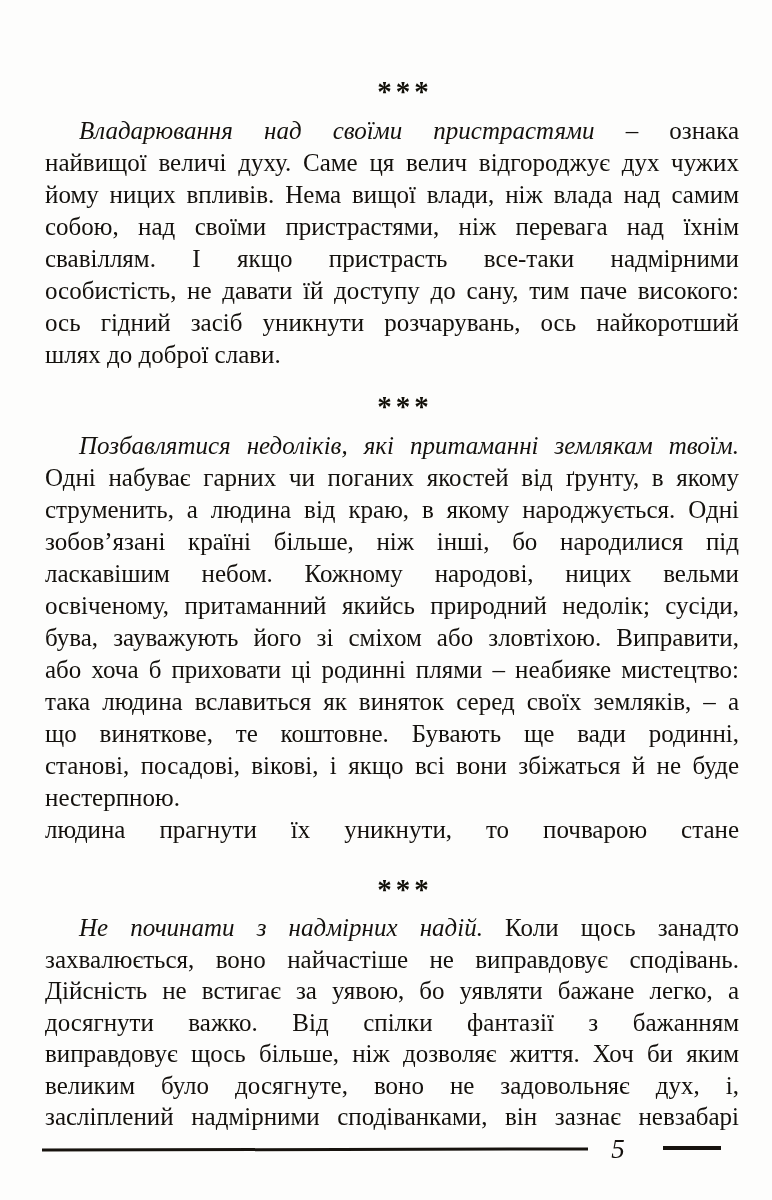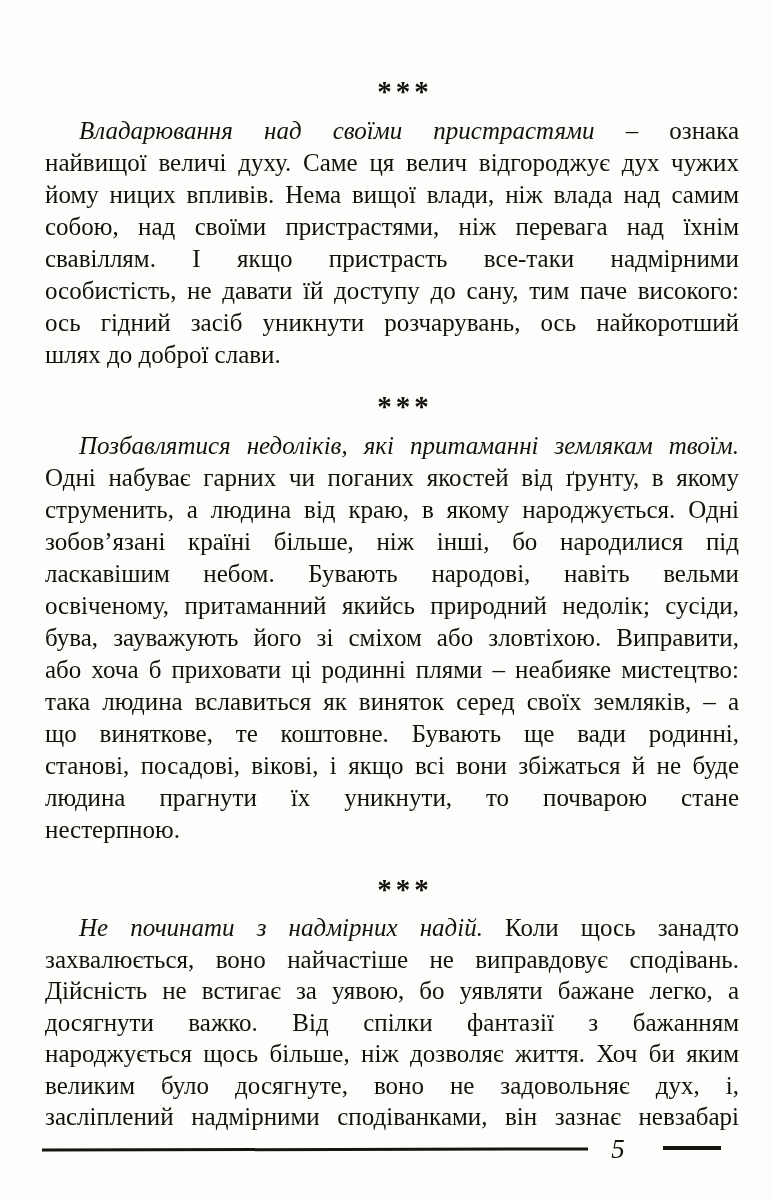--- a/index.html
+++ b/index.html
@@ -90,39 +90,39 @@
     <div class="line ragged">шлях до доброї слави.</div>
   </section>
 
   <div class="block separator sep2">***</div>
 
   <section class="block s2">
     <div class="line first"><span class="lead">Позбавлятися недоліків, які притаманні землякам твоїм.</span><span></span></div>
     <div class="line">Одні набуває гарних чи поганих якостей від ґрунту, в якому</div>
     <div class="line">струменить, а людина від краю, в якому народжується. Одні</div>
     <div class="line">зобов’язані країні більше, ніж інші, бо народилися під</div>
-    <div class="line">ласкавішим небом. Бувають народові, навіть вельми</div>
+    <div class="line">ласкавішим небом. Кожному народові, ницих вельми</div>
     <div class="line">освіченому, притаманний якийсь природний недолік; сусіди,</div>
     <div class="line">бува, зауважують його зі сміхом або зловтіхою. Виправити,</div>
     <div class="line">або хоча б приховати ці родинні плями – неабияке мистецтво:</div>
     <div class="line">така людина вславиться як виняток серед своїх земляків, – а</div>
     <div class="line">що виняткове, те коштовне. Бувають ще вади родинні,</div>
     <div class="line">станові, посадові, вікові, і якщо всі вони збіжаться й не буде</div>
+    <div class="line ragged">нестерпною.</div>
     <div class="line">людина прагнути їх уникнути, то почварою стане</div>
-    <div class="line ragged">нестерпною.</div>
   </section>
 
   <div class="block separator sep3">***</div>
 
   <section class="block s3">
     <div class="line first"><span class="lead">Не починати з надмірних надій.</span><span> Коли щось занадто</span></div>
     <div class="line">захвалюється, воно найчастіше не виправдовує сподівань.</div>
     <div class="line">Дійсність не встигає за уявою, бо уявляти бажане легко, а</div>
     <div class="line">досягнути важко. Від спілки фантазії з бажанням</div>
-    <div class="line">народжується щось більше, ніж дозволяє життя. Хоч би яким</div>
+    <div class="line">виправдовує щось більше, ніж дозволяє життя. Хоч би яким</div>
     <div class="line">великим було досягнуте, воно не задовольняє дух, і,</div>
     <div class="line">засліплений надмірними сподіванками, він зазнає невзабарі</div>
   </section>
 
   <div class="rule-long"></div>
   <div class="page-num">5</div>
   <div class="rule-short"></div>
 
 </div>
 

